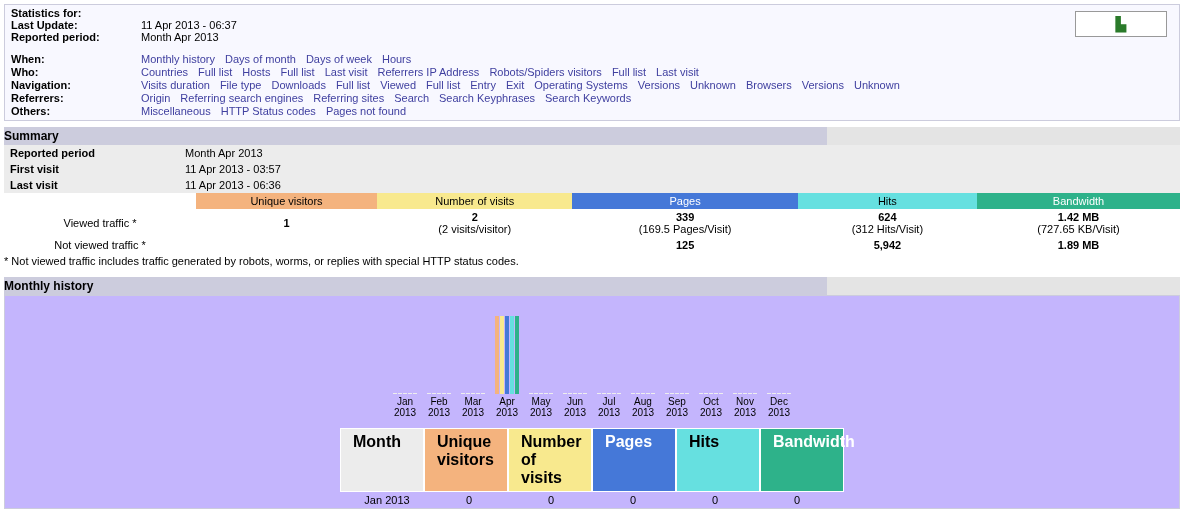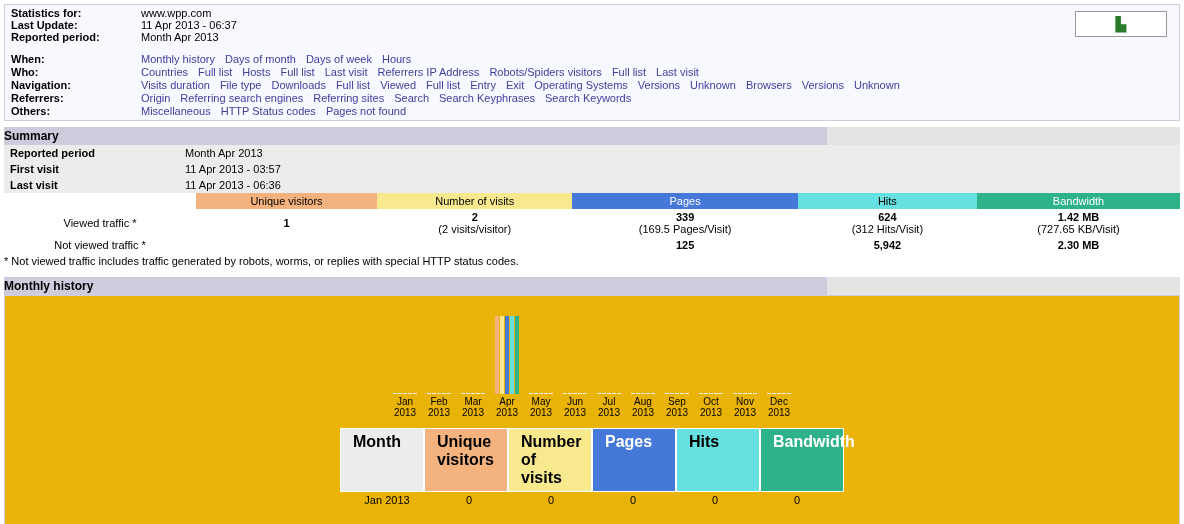--- a/index.html
+++ b/index.html
@@ -41,21 +41,21 @@
   table.summary td, table.summary th { font-size: 11px; padding: 2px 6px; text-align: center; }
   .sum-head { background: #ececec; text-align: left !important; }
   .sum-head .lbl { font-weight: bold; display:inline-block; width:175px; }
   .col-label { width: 180px; text-align: right; background:#fff; }
   .c-orange { background: #f4b37e; }
   .c-yellow { background: #f8e98e; }
   .c-blue   { background: #4578d8; color:#fff; }
   .c-cyan   { background: #66e0e0; }
   .c-green  { background: #2eb28a; color:#fff; }
   .note { font-size: 11px; margin: 2px 0 10px; }
-  .monthly-box { border:1px solid #ccccdd; background:#eab308; padding-bottom:16px; }
+  .monthly-box { border:1px solid #ccccdd; background:#c4b5fd; padding-bottom:0; }
   .chart-area { display:flex; justify-content:center; align-items:flex-end; height:90px; margin:8px 0 2px; }
   .chart-col { width:34px; display:flex; flex-direction:column; align-items:center; justify-content:flex-end; height:100%;}
   .bars { display:flex; align-items:flex-end; height:80px; gap:1px;}
   .bar { width:4px; background:#ddd; }
   .bar.b1 { background:#f4b37e; }
   .bar.b2 { background:#f8e98e; }
   .bar.b3 { background:#4578d8; }
   .bar.b4 { background:#66e0e0; }
   .bar.b5 { background:#2eb28a; }
   .chart-labels { display:flex; justify-content:center; }
@@ -68,21 +68,20 @@
 </style>
 </head>
 <body>
 
 <div class="framed">
   <div class="img-box">
     <span class="broken-img">▙</span>
   </div>
   <div class="meta-row">
     <div class="meta-label">Statistics for:</div>
-    <div class="meta-value">www.wpp.com</div>
   </div>
   <div class="meta-row">
     <div class="meta-label">Last Update:</div>
     <div class="meta-value">11 Apr 2013 - 06:37</div>
   </div>
   <div class="meta-row">
     <div class="meta-label">Reported period:</div>
     <div class="meta-value">Month Apr 2013</div>
   </div>
 
@@ -142,21 +141,21 @@
       <td><b>339</b><br><span>(169.5 Pages/Visit)</span></td>
       <td><b>624</b><br><span>(312 Hits/Visit)</span></td>
       <td><b>1.42 MB</b><br><span>(727.65 KB/Visit)</span></td>
     </tr>
     <tr>
       <td class="col-label">Not viewed traffic *</td>
       <td></td>
       <td></td>
       <td><b>125</b></td>
       <td><b>5,942</b></td>
-      <td><b>2.30 MB</b></td>
+      <td><b>1.89 MB</b></td>
     </tr>
   </tbody>
     </table>
 </div>
 <div class="note">* Not viewed traffic includes traffic generated by robots, worms, or replies with special HTTP status codes.</div>
 
 <div>
   <div class="section-title-wrap">
     <div class="section-title-left">Monthly history</div>
     <div class="section-title-right"></div>

